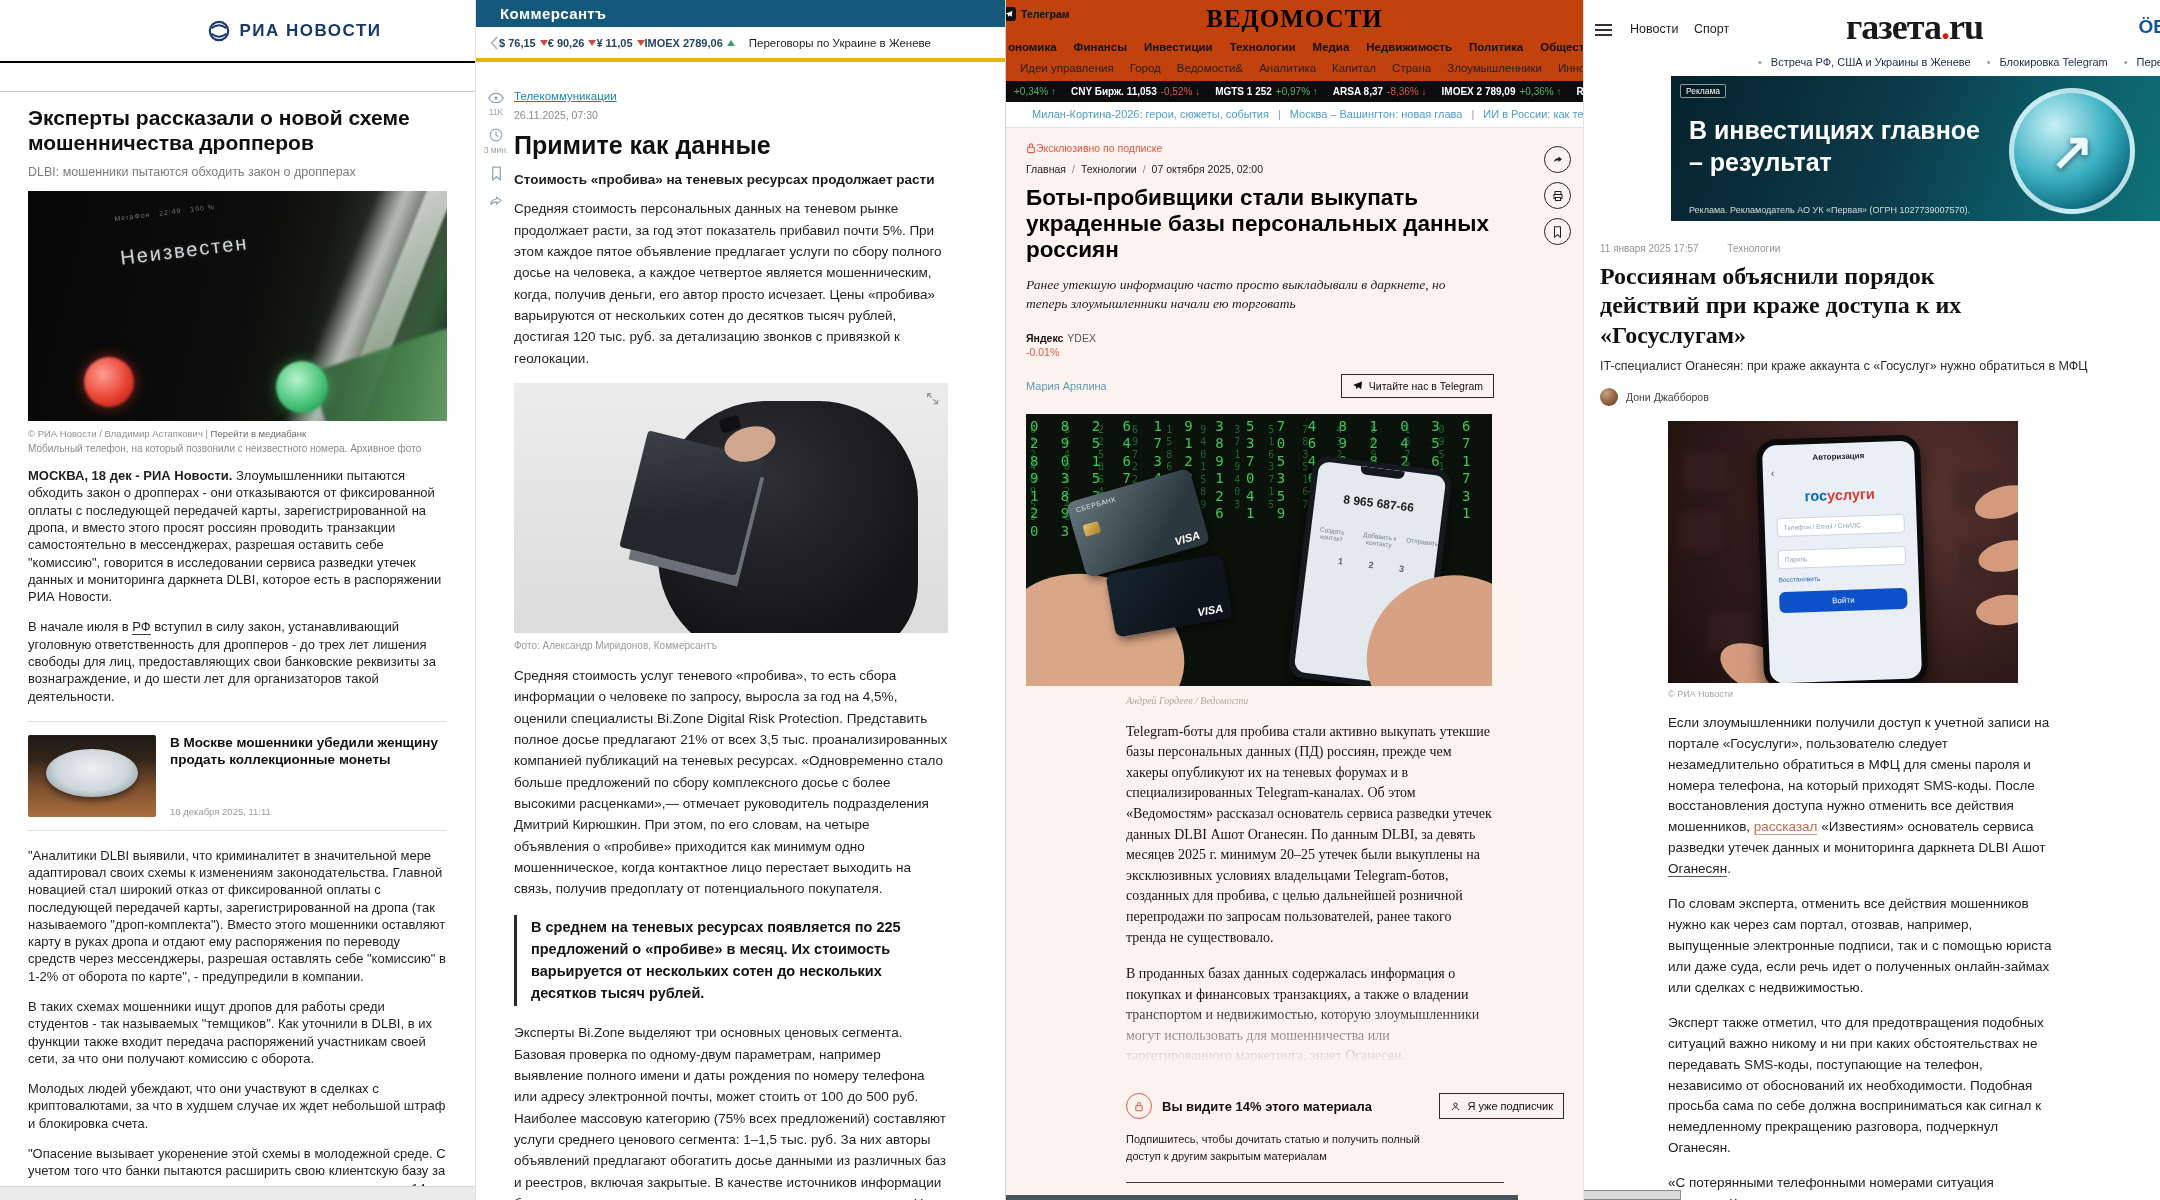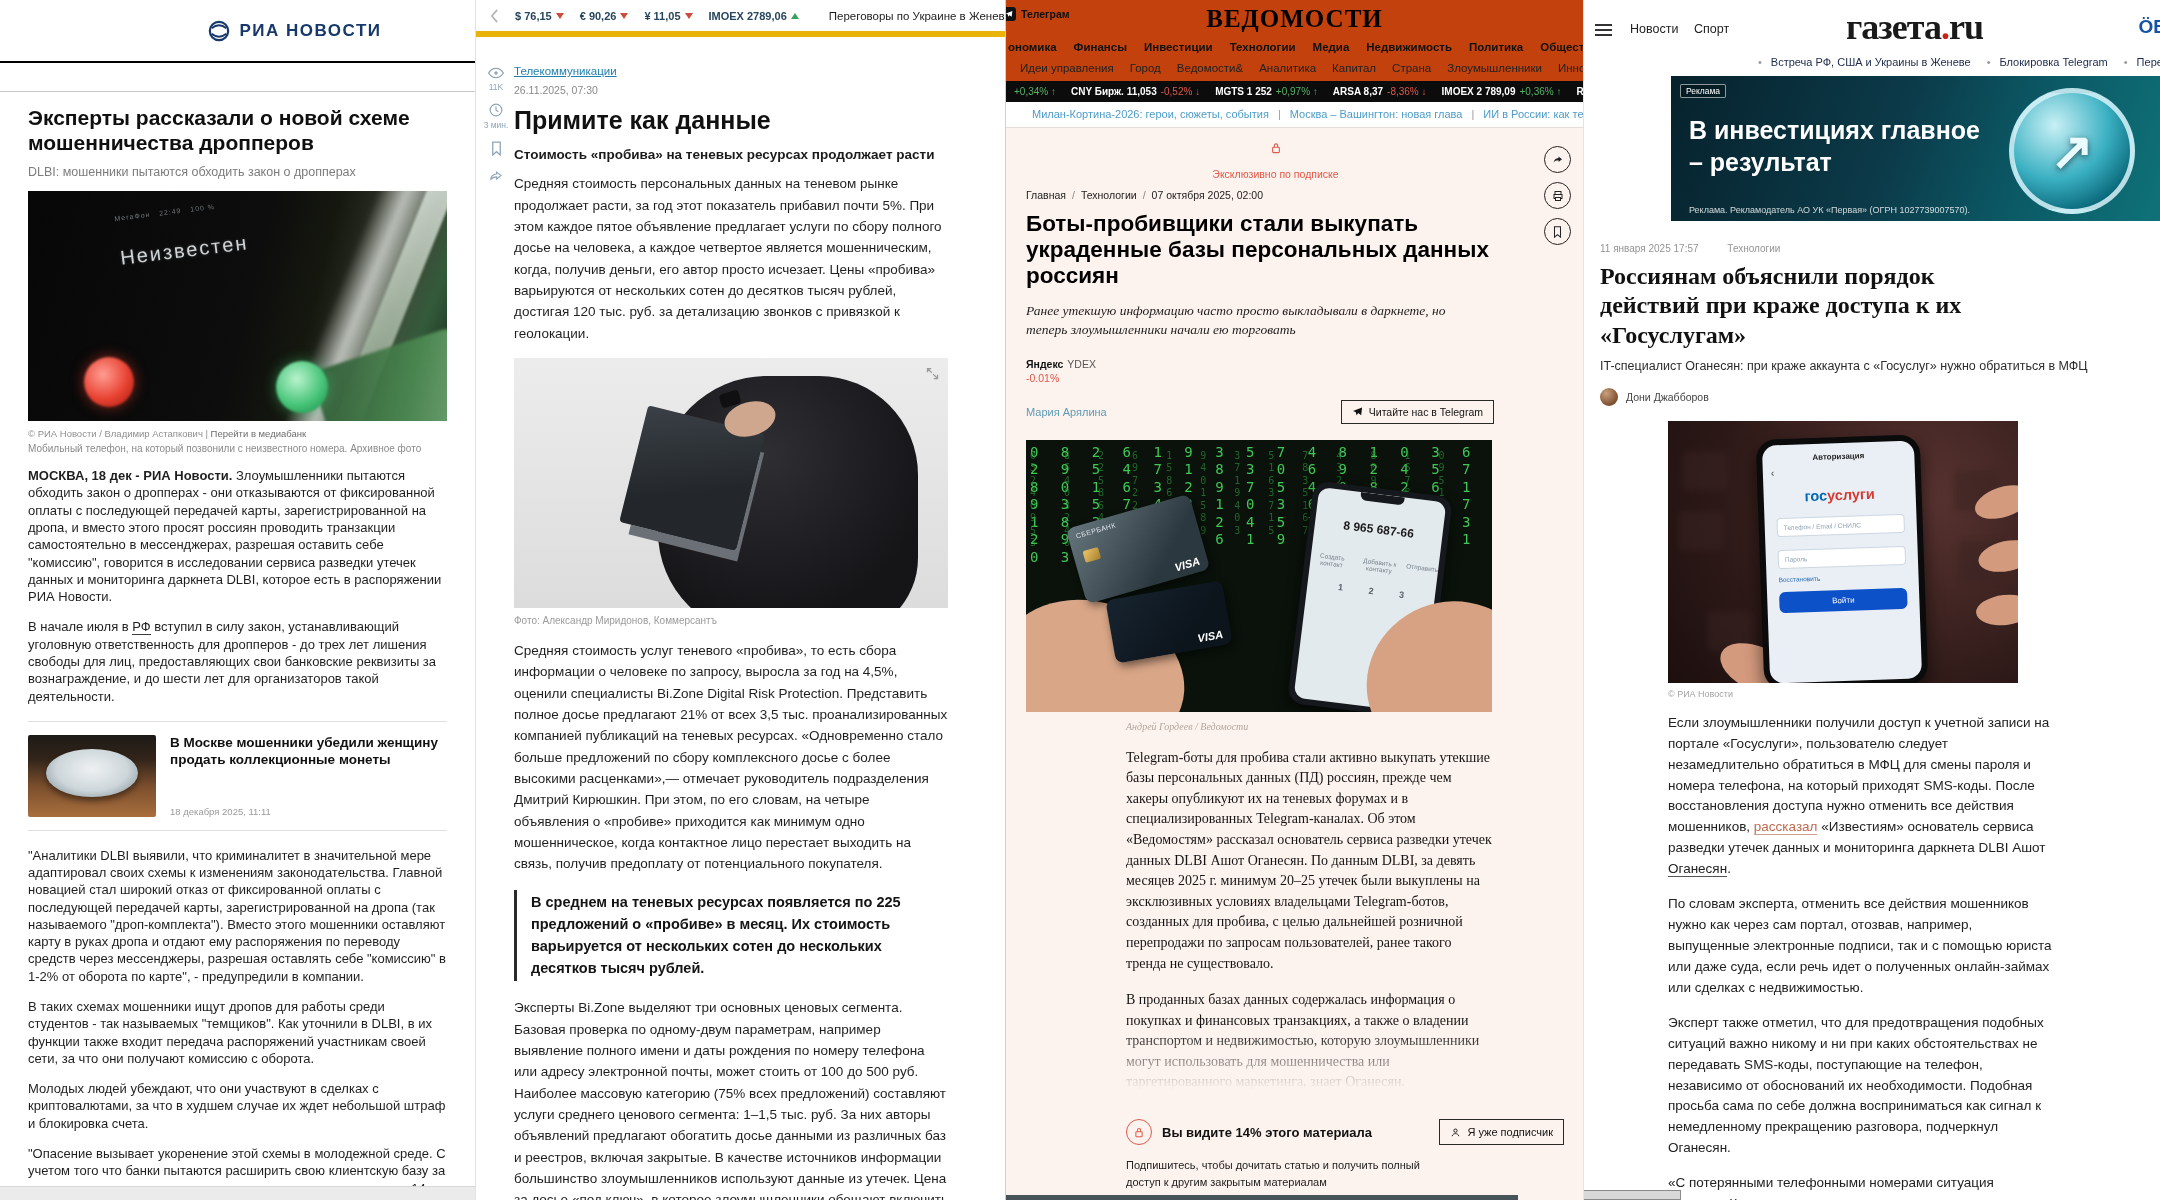--- a/index.html
+++ b/index.html
@@ -43,21 +43,21 @@
      background:radial-gradient(ellipse at 50% 42%,#eef1f3 0%,#cdd6da 55%,#9fadb4 78%,#73848d 100%);box-shadow:0 4px 6px rgba(0,0,0,.45);}
   .ria-rel-body{display:flex;flex-direction:column;}
   .ria-rel-title{font-size:13.5px;font-weight:bold;line-height:1.25;color:#111;}
   .ria-rel-date{margin-top:auto;font-size:9.5px;color:#9a9a9a;}
   .ria-footer{position:absolute;left:0;bottom:0;width:100%;height:13px;background:#ebebeb;border-top:1px solid #d7d7d7;}
 
   
   #col-kom{left:475px;width:530px;border-left:1px solid #e2e2e2;}
   .kom-bar{height:27px;background:#14587c;display:flex;align-items:center;padding-left:24px;}
   .kom-brand{color:#fff;font-weight:bold;font-size:15px;letter-spacing:.4px;}
-  .kom-ticker{height:31px;display:flex;align-items:center;gap:16px;padding:0 14px;font-size:11px;border-bottom:6px solid #eab308;white-space:nowrap;overflow:hidden;}
+  .kom-ticker{height:31px;display:flex;align-items:center;padding:0 14px;font-size:11px;border-bottom:4px solid #eab308;white-space:nowrap;overflow:hidden;}
   .kom-chевron{color:#b5b5b5;}
   .kom-quote{display:flex;align-items:center;gap:4px;font-weight:bold;color:#27455c;}
   .tri{width:0;height:0;display:inline-block;}
   .tri.down{border-left:4px solid transparent;border-right:4px solid transparent;border-top:6px solid #ce4b3c;}
   .tri.up{border-left:4px solid transparent;border-right:4px solid transparent;border-bottom:6px solid #3aa05c;}
   .kom-tlink{color:#1d1d1d;font-size:11.5px;margin-left:14px;}
   .kom-art{position:relative;padding:24px 57px 0 38px;}
   .kom-rail{position:absolute;left:7px;top:30px;width:26px;display:flex;flex-direction:column;align-items:center;gap:3px;color:#8fa6b8;}
   .kom-rail .lbl{font-size:8.5px;color:#8fa6b8;margin-bottom:8px;}
   .kom-cat{font-size:11.5px;color:#1f7fae;text-decoration:underline;}
@@ -84,21 +84,21 @@
   .ved-logo{text-align:center;font-family:"Liberation Serif",serif;font-weight:bold;font-size:25px;letter-spacing:1px;color:#000;}
   .ved-nav1{display:flex;gap:17px;padding:8px 0 5px 2px;font-size:11.5px;font-weight:bold;color:#111;white-space:nowrap;overflow:hidden;}
   .ved-nav2{display:flex;gap:16px;padding:4px 0 7px 14px;font-size:11.5px;color:#222;white-space:nowrap;overflow:hidden;}
   .ved-ticker{background:#0c0c0c;color:#fff;height:21px;display:flex;align-items:center;gap:15px;font-size:10px;padding:0 4px;white-space:nowrap;overflow:hidden;}
   .ved-ticker b{font-weight:bold;}
   .chg-up{color:#58b368;margin-left:4px;}
   .chg-down{color:#e0584a;margin-left:4px;}
   .ved-topics{background:#fff;padding:6px 0 7px 26px;font-size:11px;color:#4d9cc9;white-space:nowrap;overflow:hidden;border-bottom:1px solid #e6ddd8;}
   .ved-topics span+span::before{content:"|";color:#9a9a9a;margin:0 9px;}
   .ved-art{position:relative;padding:14px 58px 0 20px;}
-  .ved-excl{display:flex;align-items:center;gap:14px;color:#e0584a;font-size:10.5px;flex-direction:column;}
+  .ved-excl{display:flex;align-items:center;gap:0;color:#e0584a;font-size:10.5px;}
   .ved-bc{font-size:10.5px;color:#222;margin:9px 0 10px;}
   .ved-bc span+span::before{content:"/";color:#888;margin:0 6px;}
   .ved-h1{font-size:22.5px;line-height:1.15;font-weight:800;color:#000;margin:0 0 12px;max-width:470px;}
   .ved-dek{font-family:"Liberation Serif",serif;font-style:italic;font-size:13.5px;line-height:1.45;color:#1d1d1d;max-width:460px;margin:0 0 18px;}
   .ved-stock{font-size:10.5px;color:#111;}
   .ved-stock .tick{color:#555;margin-left:4px;font-weight:normal;}
   .ved-stock-chg{font-size:10.5px;color:#e0584a;margin:2px 0 16px;}
   .ved-byline{display:flex;justify-content:space-between;align-items:center;max-width:468px;}
   .ved-author{color:#5e9ab5;font-size:11px;}
   .ved-tgbtn{display:flex;align-items:center;gap:6px;border:1px solid #2a2a2a;padding:5px 10px;font-size:10.5px;color:#111;background:transparent;}
@@ -246,20 +246,23 @@
       <p>"Аналитики DLBI выявили, что криминалитет в значительной мере адаптировал своих схемы к изменениям законодательства. Главной новацией стал широкий отказ от фиксированной оплаты с последующей передачей карты, зарегистрированной на дропа (так называемого "дроп-комплекта"). Вместо этого мошенники оставляют карту в руках дропа и отдают ему распоряжения по переводу средств через мессенджеры, разрешая оставлять себе "комиссию" в 1-2% от оборота по карте", - предупредили в компании.</p>
       <p>В таких схемах мошенники ищут дропов для работы среди студентов - так называемых "темщиков". Как уточнили в DLBI, в их функции также входит передача распоряжений участникам своей сети, за что они получают комиссию с оборота.</p>
       <p>Молодых людей убеждают, что они участвуют в сделках с криптовалютами, за что в худшем случае их ждет небольшой штраф и блокировка счета.</p>
       <p><span>"Опасение вызывает укоренение этой схемы в молодежной среде. С учетом того что банки пытаются расширить свою клиентскую базу за счет подростков и разрешают открывать полноценные карты с 14 лет, велика вероятность, что их вовлечение в дроп-сети станет массовым явлением", – прокомментировал основатель и технический директор DLBI </span></p>
 
     </div>
     <div class="ria-footer"></div>
   </section>
 
   <section class="col" id="col-kom">
+    <div class="kom-bar">
+      <a class="kom-brand">Коммерсантъ</a>
+    </div>
     <div class="kom-ticker">
       <span class="kom-chевron">
         <svg width="9" height="14" viewBox="0 0 10 16">
             <path d="M8 1L2 8l6 7" fill="none" stroke="#b5b5b5" stroke-width="2"></path>
           </svg>
       </span>
       <span class="kom-quote">
           <span>$ 76,15</span>
           <i class="tri down"></i>
         </span>

